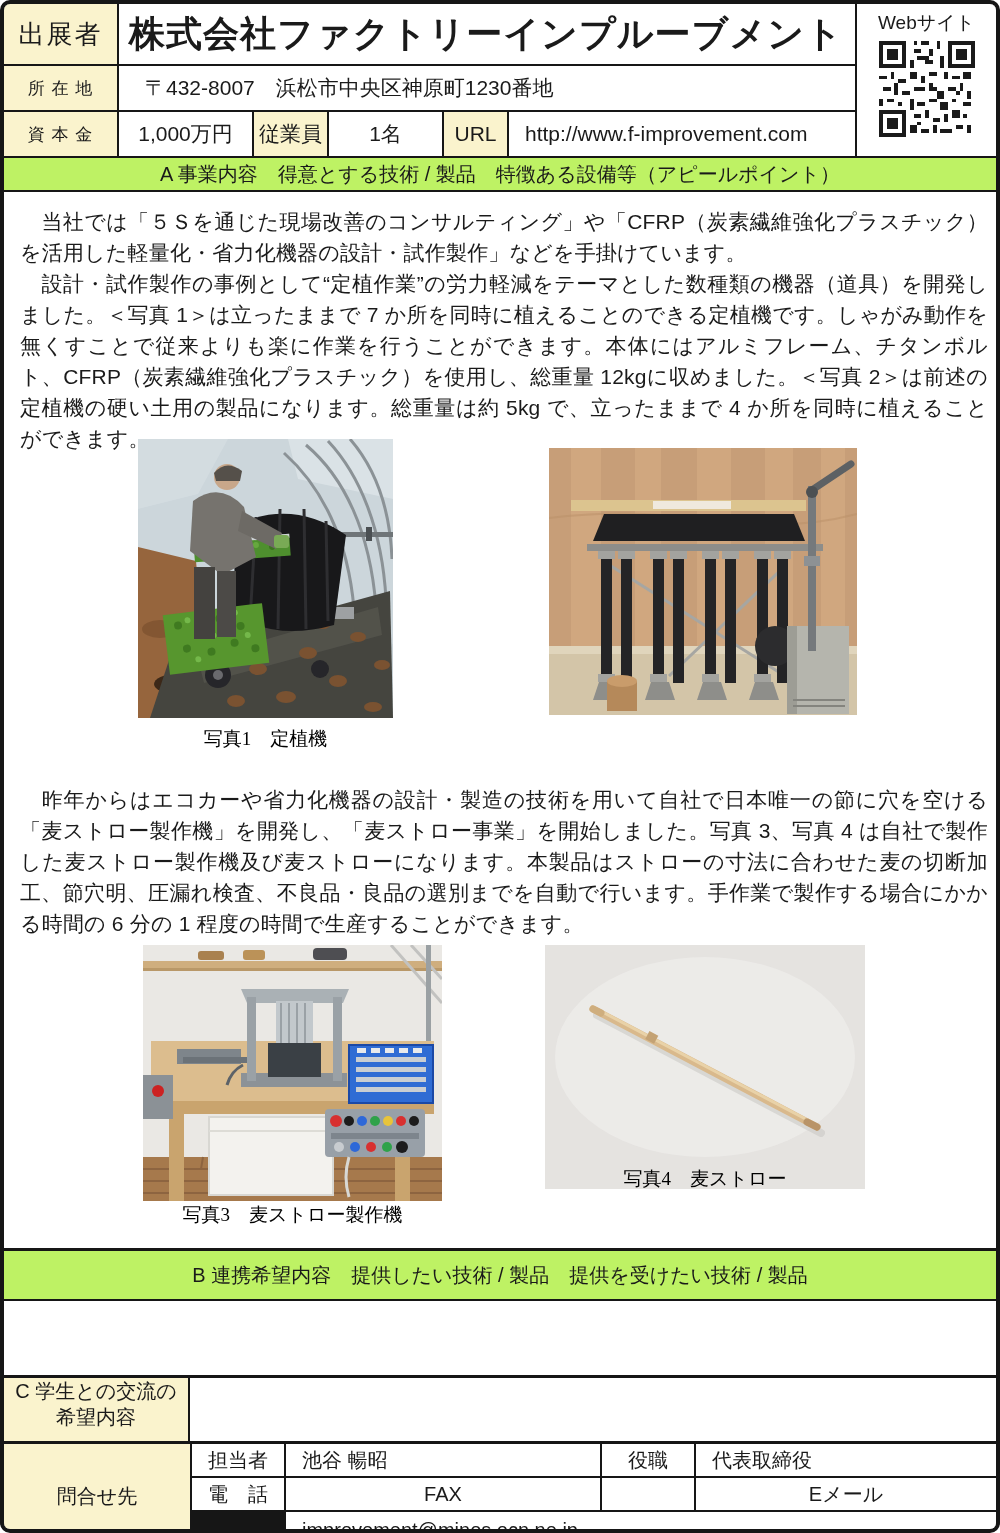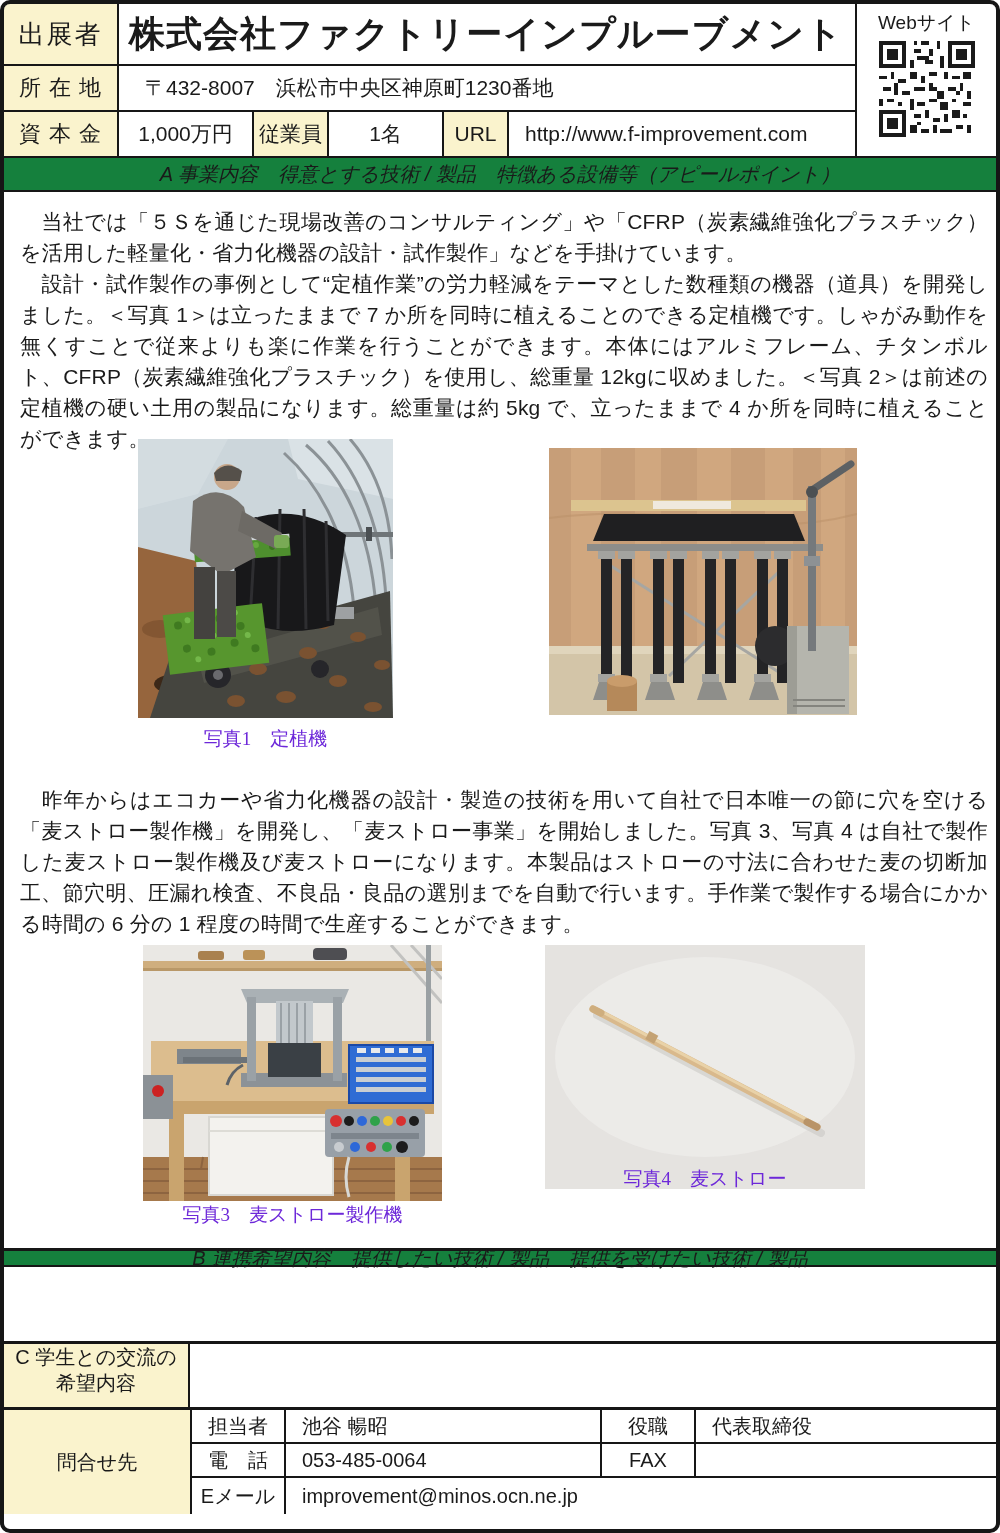--- a/index.html
+++ b/index.html
@@ -12,40 +12,40 @@
   
   .header-grid{
     display:grid; width:100%;
     grid-template-columns:113px 133px 73px 113px 63px 346px 1fr;
     grid-template-rows:60px 44px 44px;
     gap:2px; background:#161616;
   }
   .cell{ background:#fff; display:flex; align-items:center; }
   .cell.yellow{ background:#faf3cd; }
   .cell.center{ justify-content:center; }
-  .lbl{ font-size:22px; letter-spacing:1px; }
+  .lbl{ font-size:17px; letter-spacing:1px; }
   .exhibitor-lbl{ font-size:26px; letter-spacing:2px; }
   .company{ grid-column:2 / 7; font-size:36px; font-weight:bold; letter-spacing:1px; padding-left:10px; white-space:nowrap; }
   .qr-cell{ grid-column:7; grid-row:1 / 4; flex-direction:column; justify-content:flex-start; padding-top:6px; }
   .web-label{ font-size:19px; }
   .addr-val{ grid-column:2 / 7; font-size:21px; padding-left:26px; }
   .val{ font-size:21px; }
   .url-val{ padding-left:16px; font-size:21px; }
   
-  .band{ background:#15803d; display:flex; align-items:center; justify-content:center;
-         font-size:20px;font-style:italic; }
+  .band{ background:#bef264; display:flex; align-items:center; justify-content:center;
+         font-size:20px; }
   .band-a{ height:36px; border-top:2px solid #161616; border-bottom:2px solid #161616; }
-  .band-b{ height:19px; border-top:3px solid #161616; border-bottom:2px solid #161616; }
+  .band-b{ height:53px; border-top:3px solid #161616; border-bottom:2px solid #161616; }
   
   .content-a{ position:relative; height:1056px; background:#fff;padding-left:32px; }
   .para{ position:absolute; left:16px; width:968px; font-size:21px; line-height:31px;
          text-align:justify; letter-spacing:0.2px; }
   .photo{ position:absolute; display:block; }
   .caption{ position:absolute; font-family:"Liberation Serif","DejaVu Serif",serif;
-            font-size:19px; text-align:center; color:#6d28d9; }
+            font-size:19px; text-align:center; color:#000000; }
   
   .b-body{ height:74px; background:#fff; }
   .c-row{ display:flex; height:66px; border-top:3px solid #161616; }
   .c-label{ width:186px; background:#faf3cd; border-right:2px solid #161616;
             display:flex; flex-direction:column; align-items:center; 
             font-size:20px; line-height:26px; }
   .c-content{ flex:1; background:#fff; }
   .contact-grid{
     display:grid; width:100%; height:107px; border-top:3px solid #161616;
     grid-template-columns:186px 92px 314px 92px 1fr;
@@ -403,20 +403,19 @@
     <div class="c-content"></div>
   </div>
 
   <div class="contact-grid">
     <div class="cell yellow center inquiry">問合せ先</div>
     <div class="cell center">担当者</div>
     <div class="cell cval">池谷 暢昭</div>
     <div class="cell center">役職</div>
     <div class="cell cval">代表取締役</div>
     <div class="cell center">電　話</div>
-    <div class="cell cval">053-485-0064</div>
     <div class="cell center">FAX</div>
     <div class="cell cval"></div>
     <div class="cell center">Eメール</div>
     <div class="cell cval email-val">improvement@minos.ocn.ne.jp</div>
   </div>
 
 </div>
 
 </body></html>

